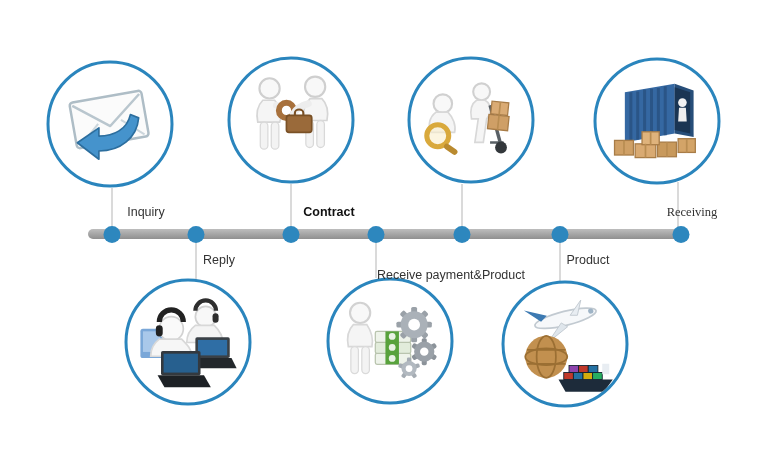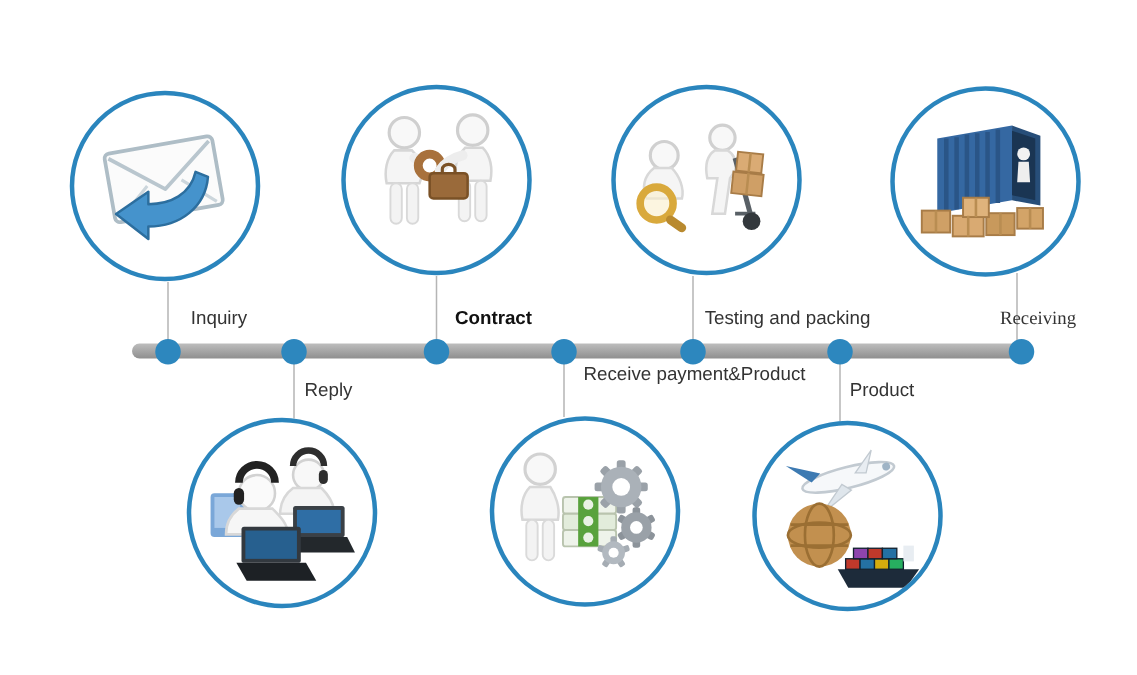--- a/index.html
+++ b/index.html
@@ -80,22 +80,21 @@
   <div class="dot" style="left:196px;"></div>
   <div class="dot" style="left:291px;"></div>
   <div class="dot" style="left:376px;"></div>
   <div class="dot" style="left:462px;"></div>
   <div class="dot" style="left:560px;"></div>
   <div class="dot" style="left:681px;"></div>
 
   <div class="step-label" style="left:146px; top:205px;">Inquiry</div>
   <div class="step-label" style="left:219px; top:253px;">Reply</div>
   <div class="step-label bold" style="left:329px; top:205px;">Contract</div>
-  <div class="step-label" style="left:451px; top:242px;margin-left:12px;">Receive payment&amp;Product</div>
-  <div class="step-label" style="left:525px; top:205px;">Testing and packing</div>
+  <div class="step-label" style="left:451px; top:268px;">Receive payment&amp;Product</div>
   <div class="step-label" style="left:588px; top:253px;">Product</div>
   <div class="step-label" style="left:692px; top:205px;font-family:Liberation Serif, serif;">Receiving</div>
 
   <div class="node" style="left:110px; top:124px;">
     <span>
       <svg viewBox="0 0 128 128" width="106" height="106">
         <g transform="rotate(-10 62 56)">
           <rect x="18" y="30" width="88" height="56" rx="4" fill="#fbfbfb" stroke="#aebdc6" stroke-width="3"></rect>
           <path d="M21 34 L62 66 L103 34" fill="none" stroke="#b9c6ce" stroke-width="3" stroke-linejoin="round"></path>
           <path d="M23 83 L48 61 M101 83 L76 61" stroke="#ccd6dc" stroke-width="2.5"></path>

